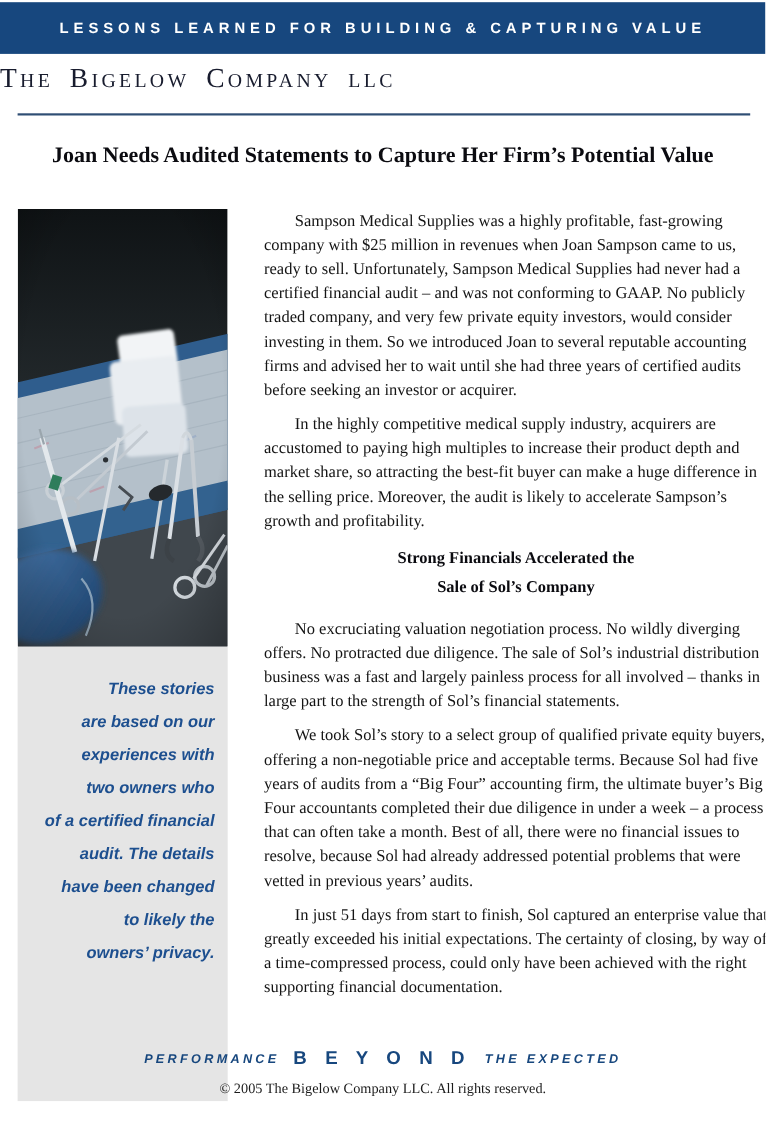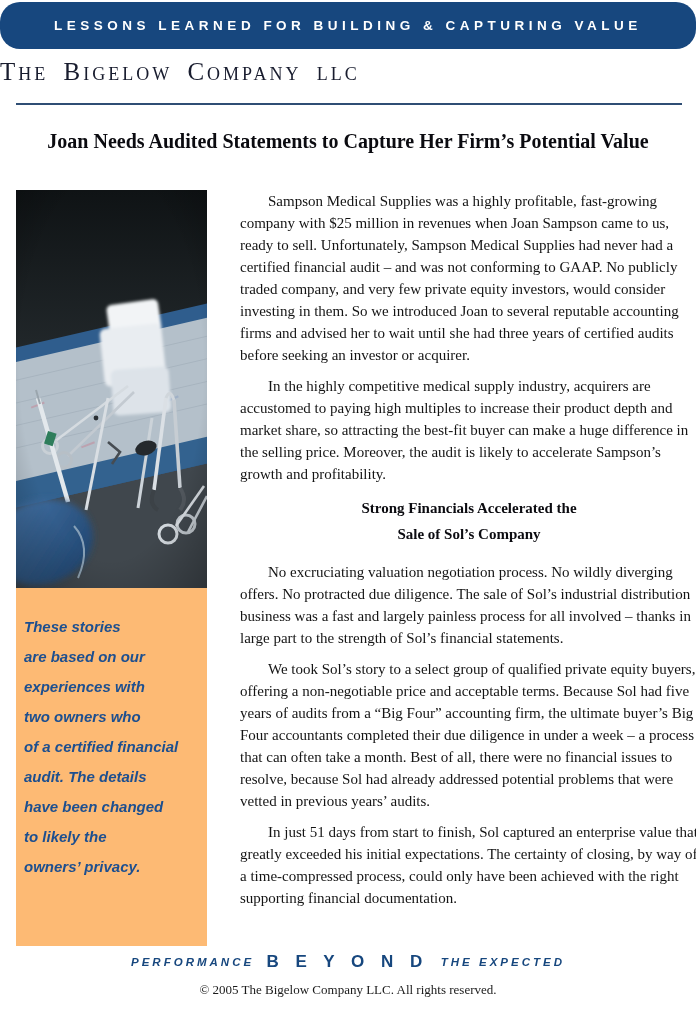--- a/index.html
+++ b/index.html
@@ -3,21 +3,21 @@
 <meta charset="utf-8">
 <style>
   html,body{margin:0;padding:0;background:#ffffff;}
   .page{
     position:relative;width:696px;height:1020px;background:#ffffff;
     overflow:hidden;font-family:"Liberation Serif",serif;
   }
   
   .banner{
     position:absolute;left:0;top:2px;width:696px;height:47px;
-    background:#17477e;display:flex;align-items:center;justify-content:center;border-radius:20px;
+    background:#17477e;display:flex;align-items:center;justify-content:center;
   }
   .banner-text{
     color:#ffffff;font-family:"Liberation Sans",sans-serif;font-weight:700;
     font-size:13.5px;letter-spacing:4.5px;white-space:nowrap;
   }
   
   .masthead{
     position:absolute;left:0;top:58px;width:664px;text-align:left;
   }
   .company-name{
@@ -31,22 +31,23 @@
   .headline{
     position:absolute;left:0;top:130px;width:696px;text-align:center;
     font-weight:700;font-size:20px;color:#0b0b10;letter-spacing:0px;
   }
   
   .photo{
     position:absolute;left:16px;top:190px;width:191px;height:398px;overflow:hidden;
   }
   
   .sidebar-note{
-    position:absolute;left:16px;top:588px;width:191px;height:358px;
-    background:#fdba74;box-sizing:border-box;padding:24px 12px 0 8px;
+    position:absolute;left:16px;top:588px;width:191px;height:413px;
+    background:#e5e5e5;box-sizing:border-box;padding:24px 12px 0 8px;
+    text-align:right;
   }
   .note-line{
     font-family:"Liberation Sans",sans-serif;font-style:italic;font-weight:700;
     font-size:15px;line-height:30px;color:#1d4f8f;white-space:nowrap;
   }
   
   .article{
     position:absolute;left:240px;top:190px;width:458px;
     font-size:15px;line-height:22px;color:#141414;text-align:left;
   }

